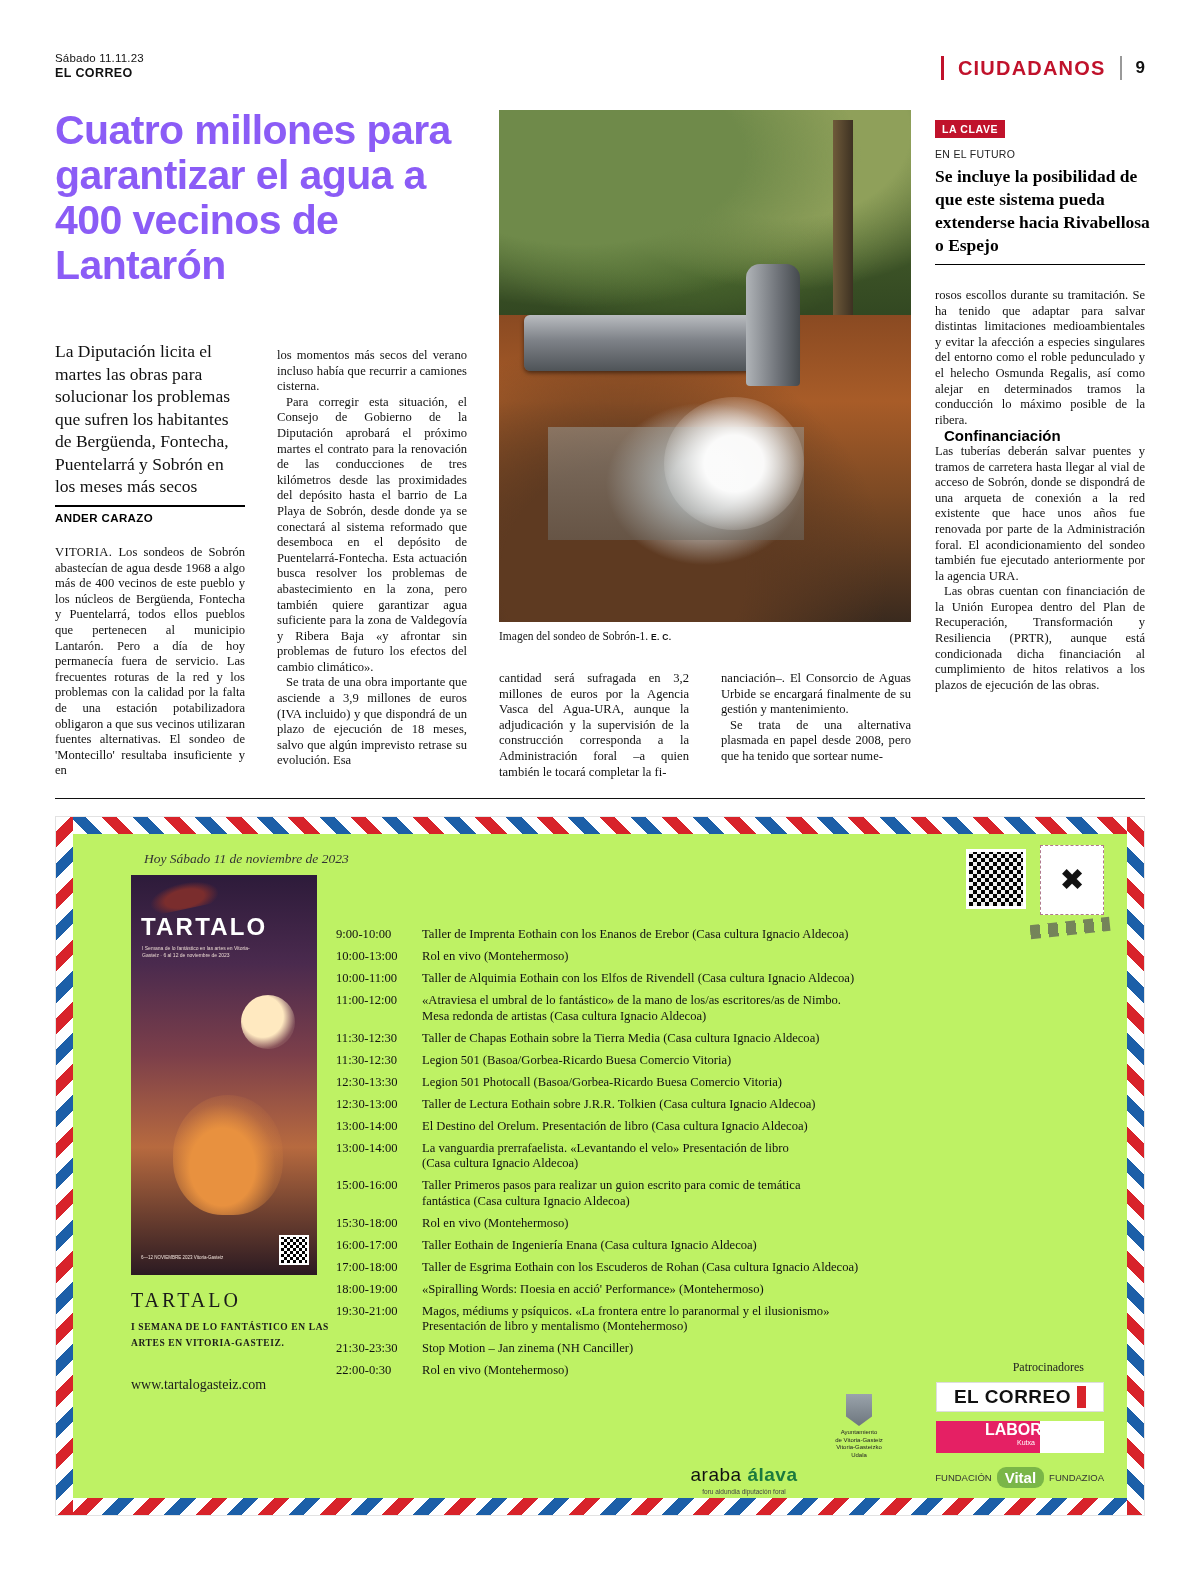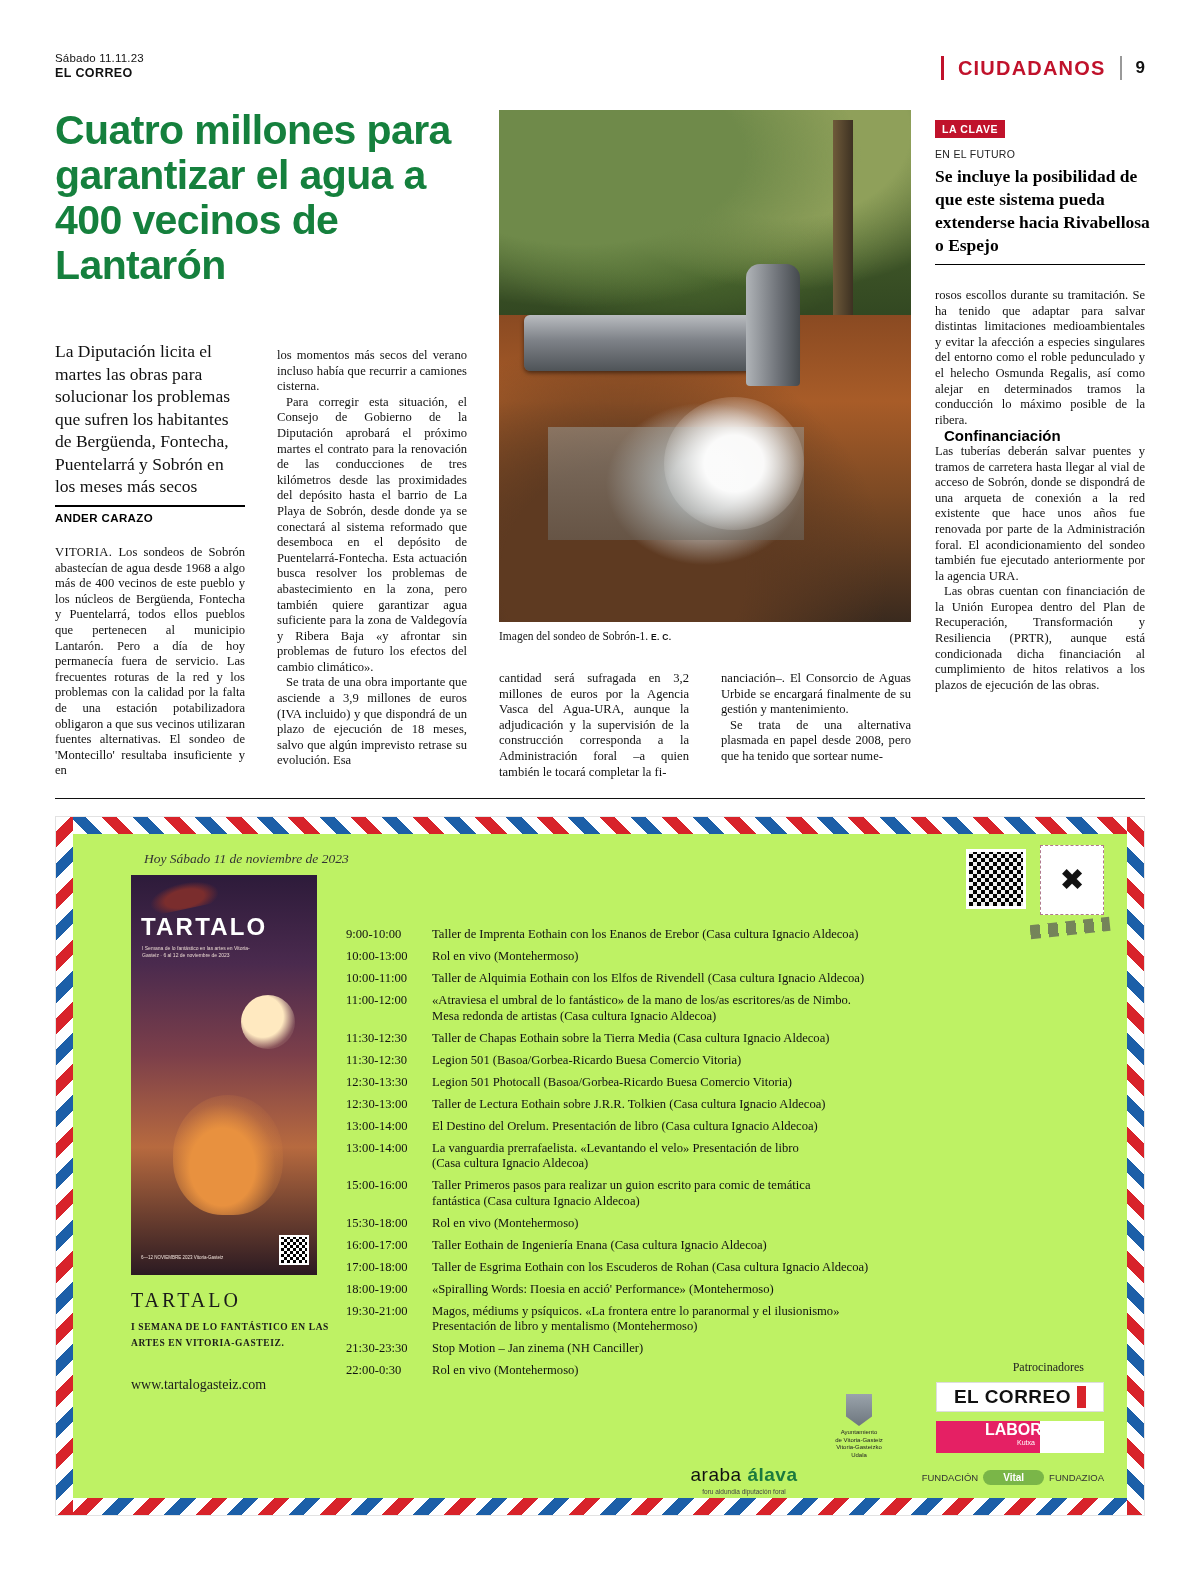--- a/index.html
+++ b/index.html
@@ -42,21 +42,21 @@
     font-weight:bold; font-size:17px; color:#111;
   }
 
   
   .headline {
     position:absolute; left:55px; top:108px; width:400px;
     font-family:"Liberation Sans", sans-serif;
     font-weight:bold;
     font-size:41px; line-height:45px;
     letter-spacing:-0.6px;
-    color:#15803d;
+    color:#8b5cf6;
   }
 
   
   .standfirst {
     position:absolute; left:55px; top:340px; width:190px;
     font-family:"Liberation Serif", serif;
     font-size:17.5px; line-height:22.5px; color:#111;
   }
 
   .byline-rule {
@@ -256,21 +256,21 @@
     font-weight:bold; font-size:9.5px; line-height:16px;
     letter-spacing:.6px; color:#1a1a1a;
   }
   .ad-url {
     position:absolute; left:75px; top:560px;
     font-family:"Liberation Serif", serif;
     font-size:14px; color:#1a1a1a;
   }
 
   .schedule {
-    position:absolute; left:290px; top:110px; width:650px;
+    position:absolute; left:280px; top:110px; width:650px;
   }
   .sch-row {
     display:flex; align-items:flex-start;
     margin-bottom:6.5px;
     font-family:"Liberation Serif", serif;
     font-size:12.6px; line-height:15.5px; color:#111;
   }
   .sch-time {
     width:86px; flex:0 0 86px;
     font-family:"Liberation Serif", serif;
@@ -328,22 +328,22 @@
   .logo-laboral .sub {
     font-size:7px; font-weight:normal; color:#fff; margin-left:4px;
   }
   .logo-vital {
     position:absolute; right:40px; bottom:26px; width:200px; height:24px;
     display:flex; align-items:center; justify-content:flex-end;
     font-family:"Liberation Sans", sans-serif;
     font-size:9.5px; color:#333; gap:5px;
   }
   .logo-vital .pill {
-    background:#7ab648; color:#fff; font-weight:bold; font-size:10px;
-    padding:2px 20px; border-radius:9px;
+    background:#7ab648; color:#fff; font-weight:bold; font-size:15px;
+    padding:2px 8px; border-radius:9px;
   }
   .logo-city {
     position:absolute; right:250px; bottom:56px; width:70px; text-align:center;
     font-family:"Liberation Sans", sans-serif;
     font-size:6px; line-height:7.5px; color:#222;
   }
   .logo-city .shield {
     width:26px; height:32px; margin:0 auto 3px auto;
     background:linear-gradient(180deg,#9aa3ab,#6d767e);
     clip-path:polygon(0 0,100% 0,100% 70%,50% 100%,0 70%);

